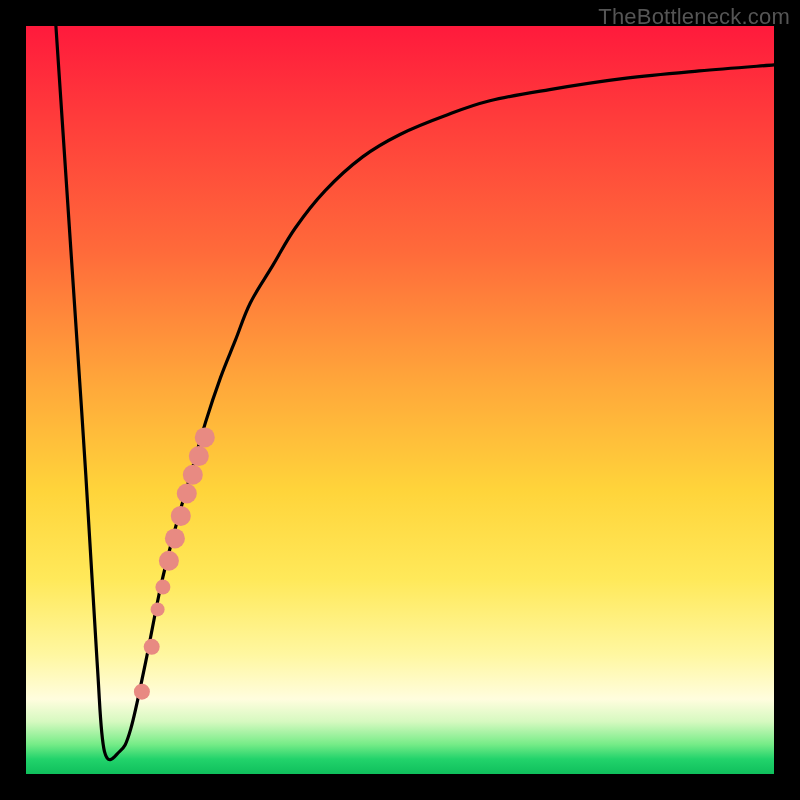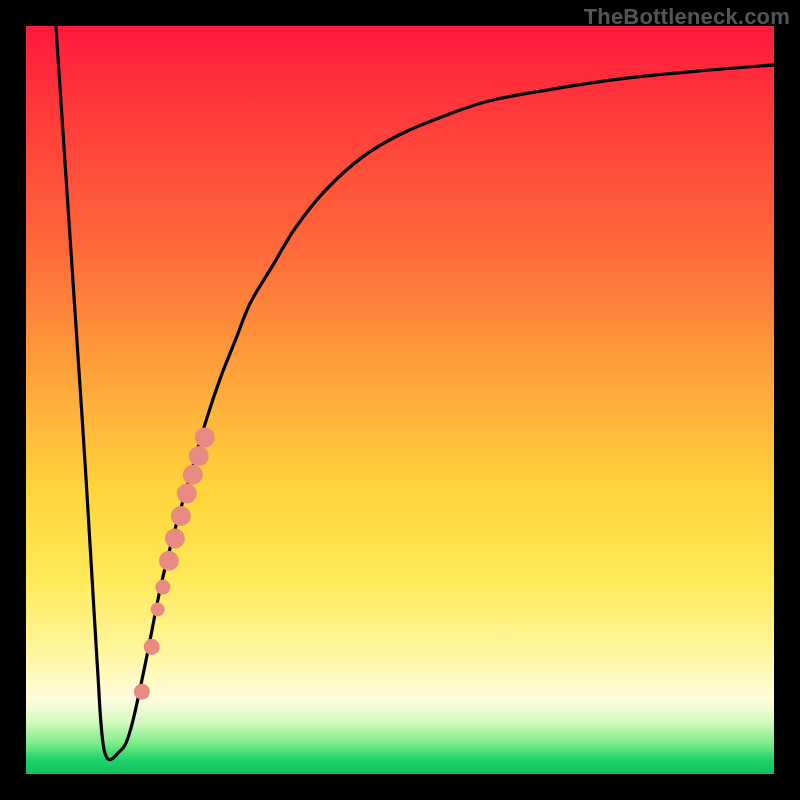--- a/index.html
+++ b/index.html
@@ -39,21 +39,21 @@
       #22d36b 98%,
       #0fbf5c 100%
     );
   }
   .watermark {
     position: absolute;
     top: 4px;
     right: 10px;
     color: #555;
     font-size: 22px;
-    font-weight: 700;
+    font-weight: 400;
     letter-spacing: 0.2px;
     user-select: none;
   }
   svg.curve {
     position: absolute;
     left: 0;
     top: 0;
     width: 748px;
     height: 748px;
     overflow: visible;

